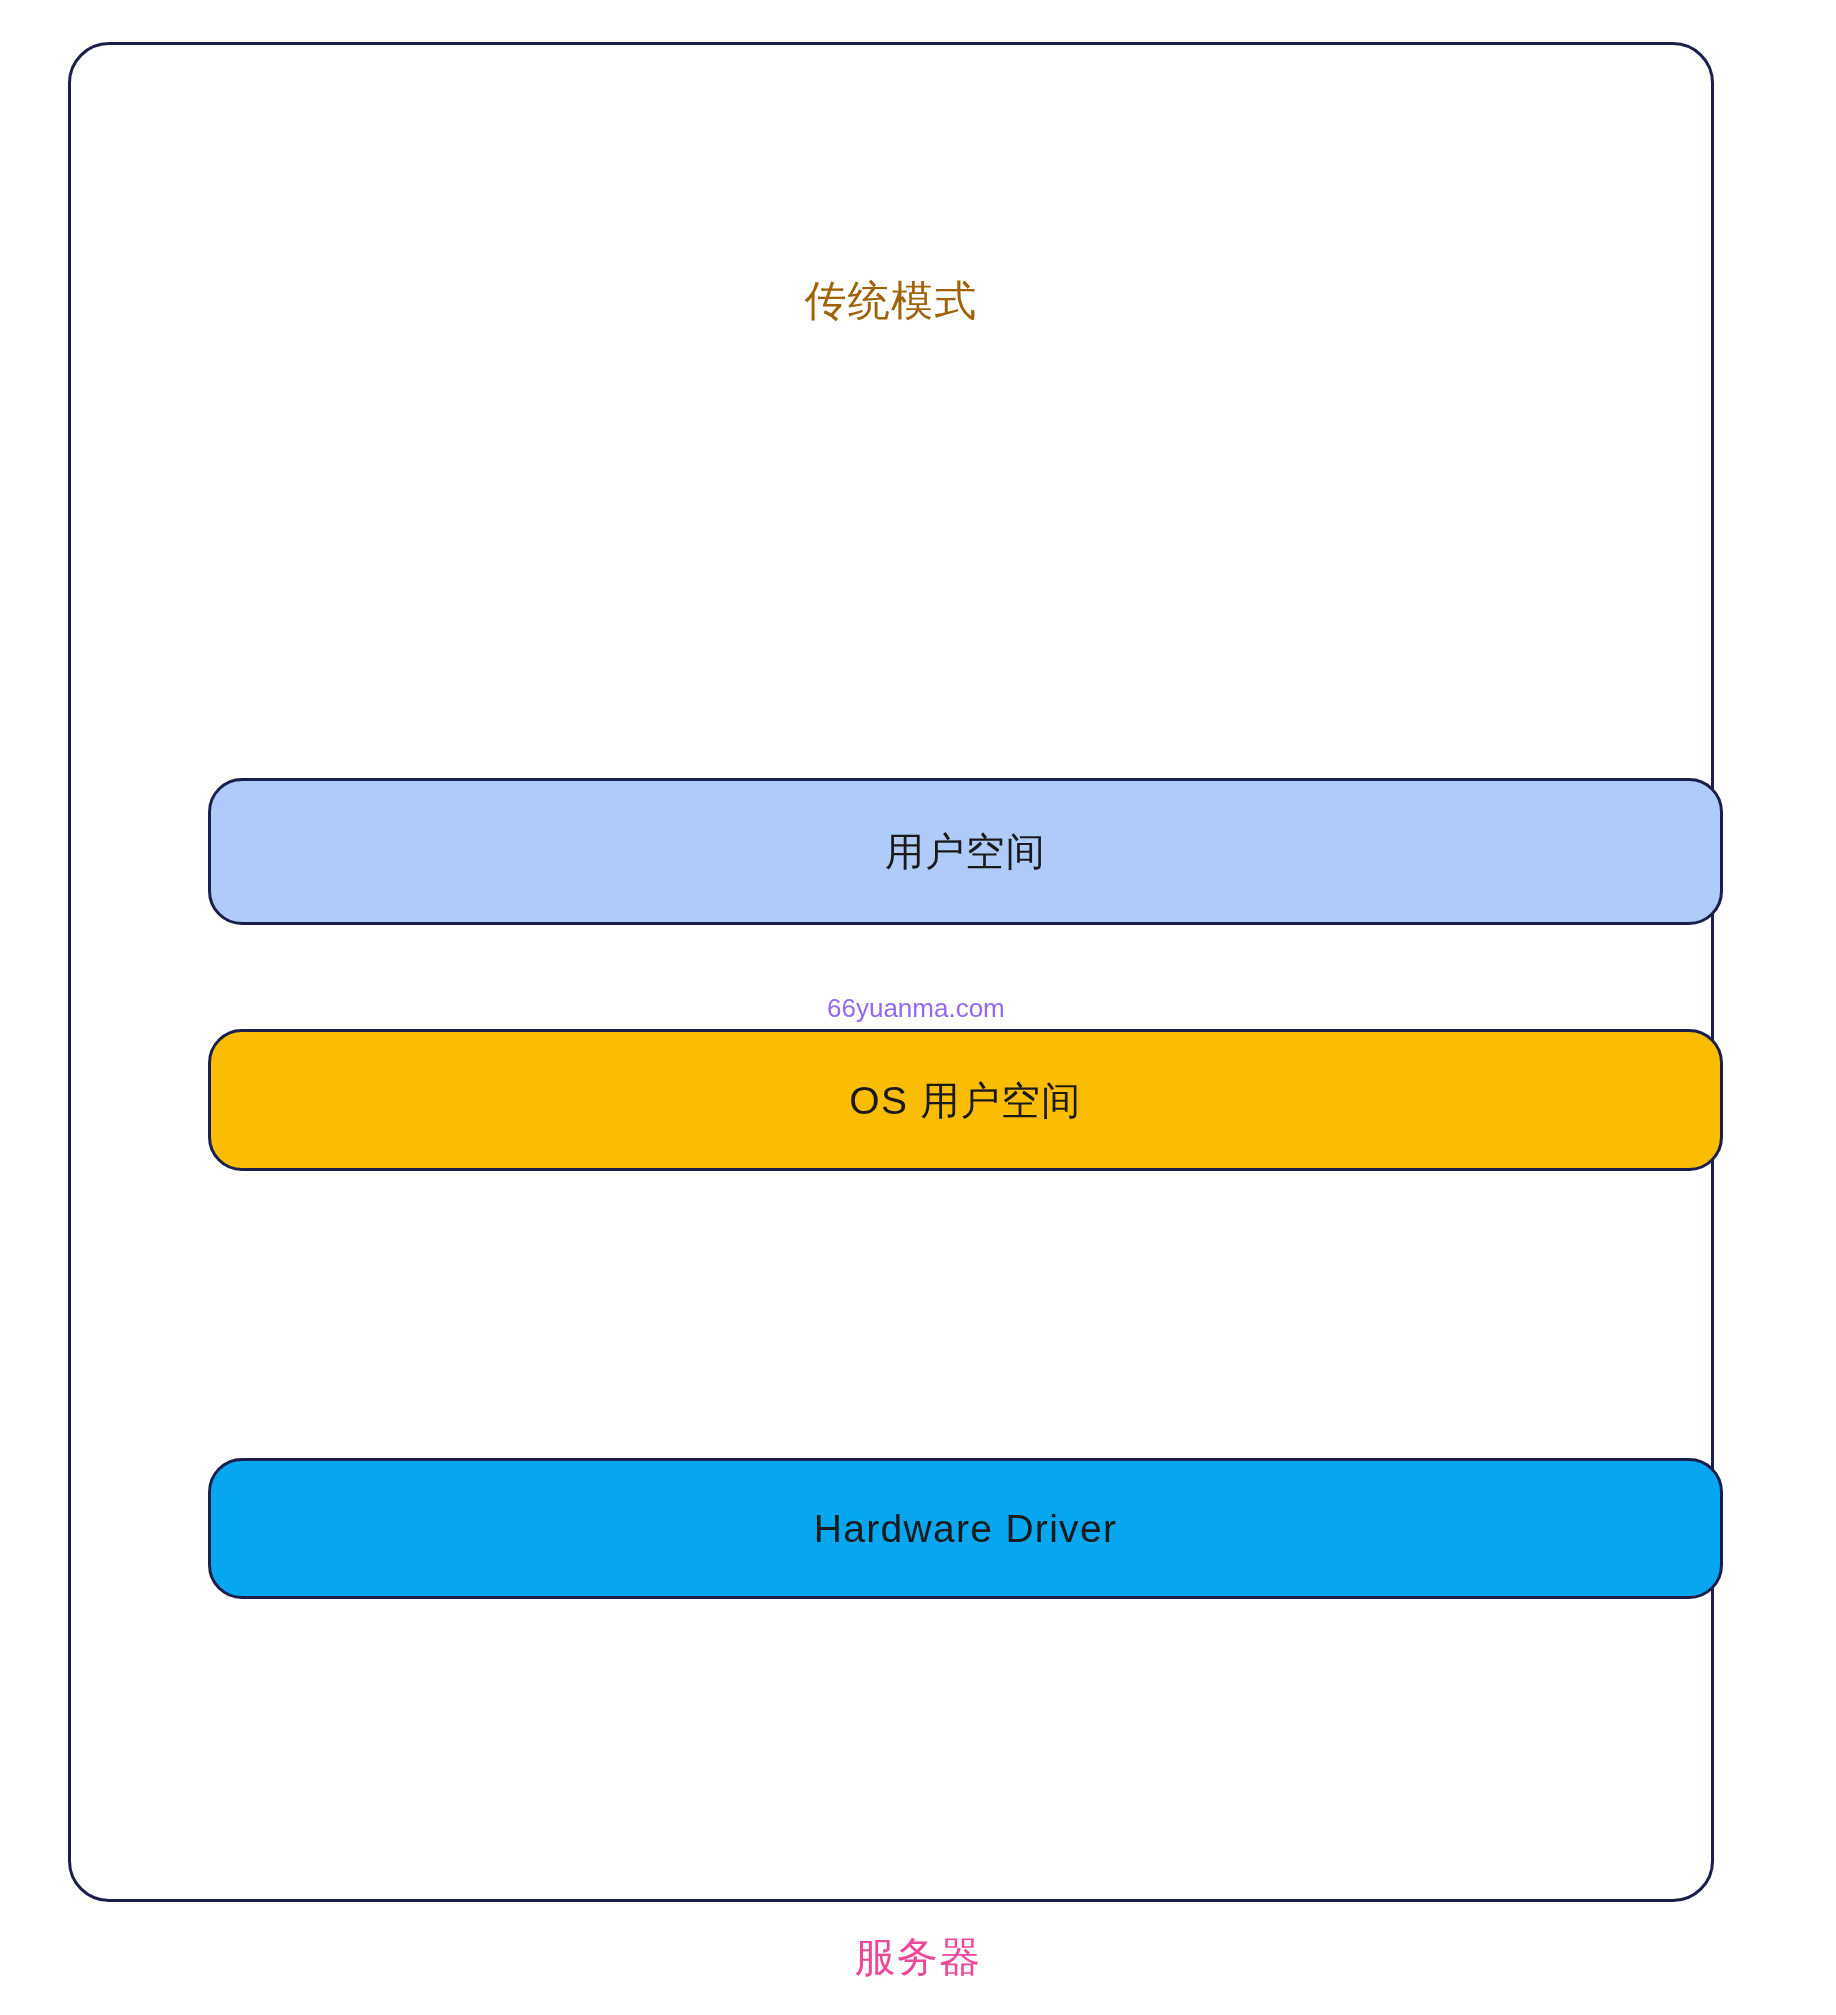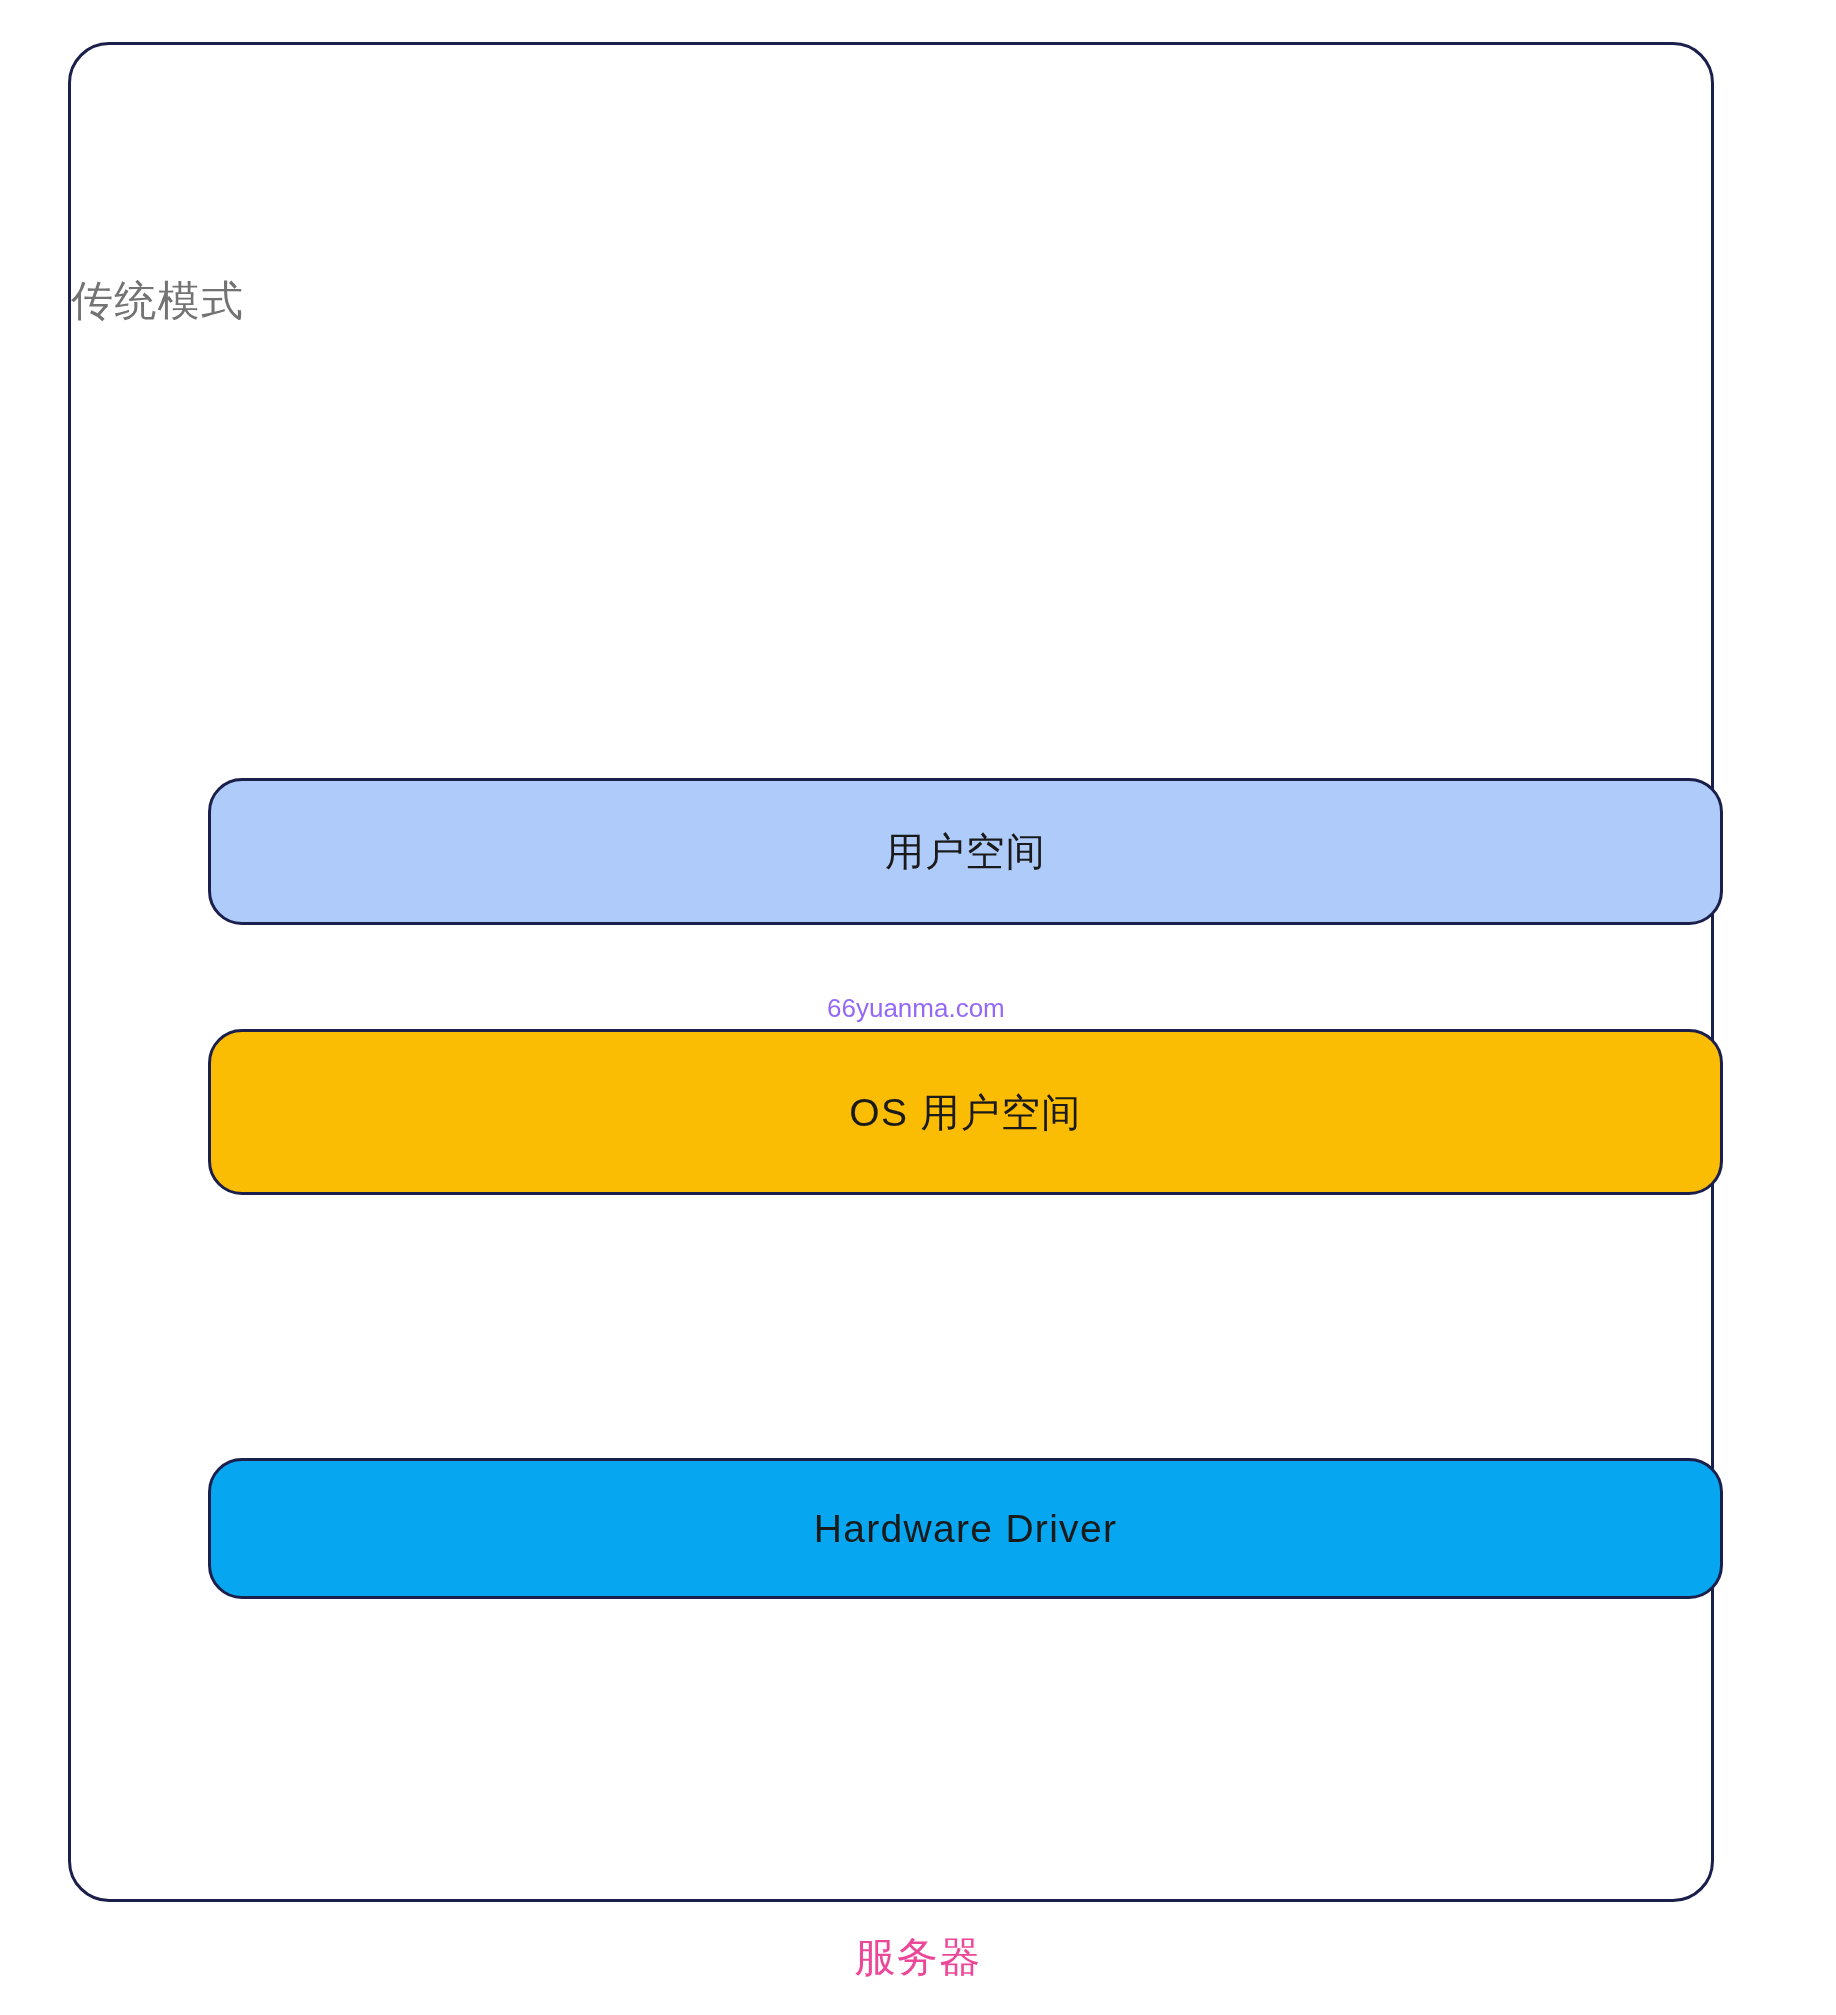--- a/index.html
+++ b/index.html
@@ -33,24 +33,24 @@
     border: 3.3px solid #1b1f4b;
     border-radius: 41px;
     background: #ffffff;
   }
 
   .container-title {
     position: absolute;
     left: 0;
     right: 0;
     top: 235px;
-    text-align: left;
+    text-align: center;
     font-size: 42px;
     line-height: 1;
-    color: #737373;
+    color: #a16207;
     letter-spacing: 1.3px;
     white-space: nowrap;
   }
 
   
   .layer {
     position: absolute;
     left: 137px;
     width: 1515px;
     box-sizing: border-box;
@@ -60,21 +60,21 @@
     align-items: center;
     justify-content: center;
     color: #1a1a1a;
     font-size: 39px;
     line-height: 1;
     letter-spacing: 1.3px;
     white-space: nowrap;
   }
 
   .layer-program  { top: 733px; height: 147px; background: #aecbfa; }
-  .layer-os-user  { top: 984px; height: 166px; background: #fbbc04; }
+  .layer-os-user  { top: 984px; height: 142px; background: #fbbc04; }
   .layer-os-kernel{ top: 1152px; height: 142px; background: #fbbc04; }
   .layer-hw-driver{ top: 1413px; height: 141px; background: #06a7f0; }
   .layer-hardware { top: 1620px; height: 141px; background: #06a7f0; }
 
   
   .watermark {
     position: absolute;
     left: 827px;
     top: 995px;
     font-size: 26px;

